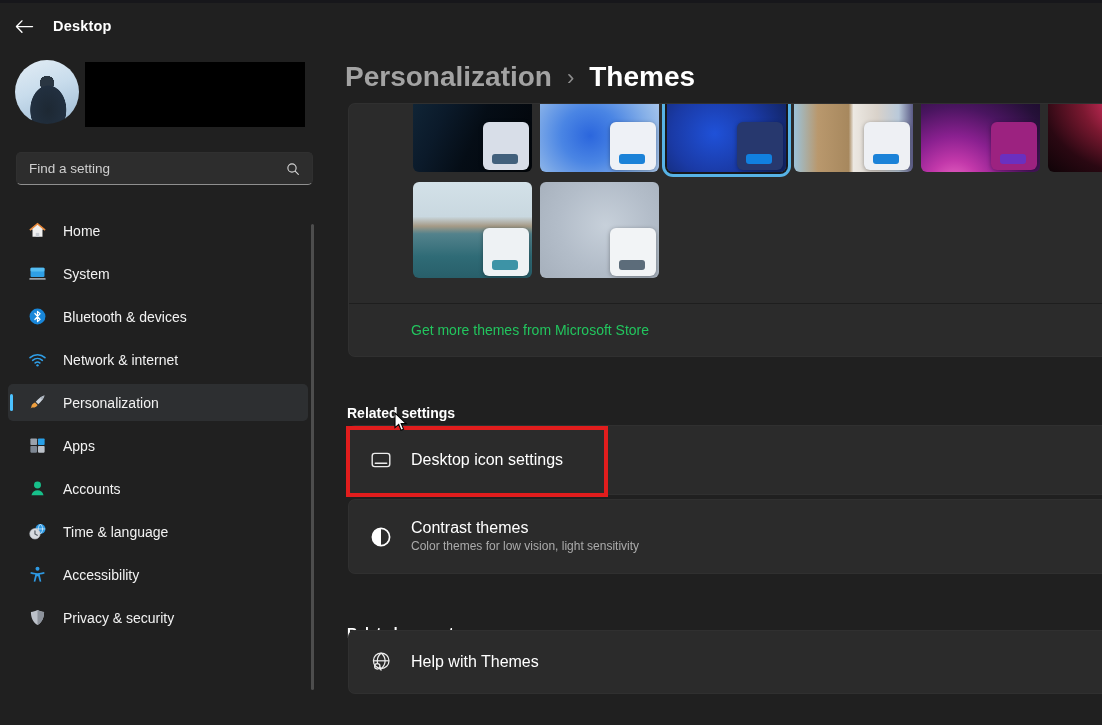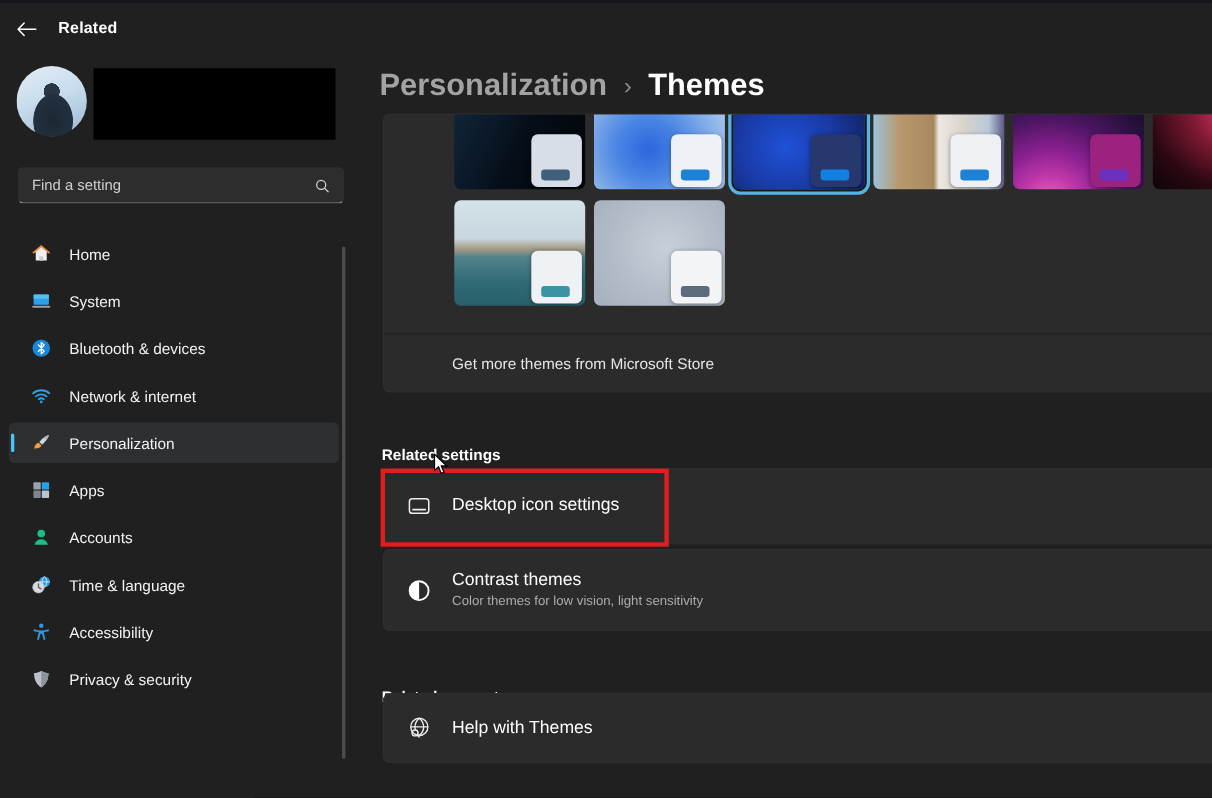--- a/index.html
+++ b/index.html
@@ -56,21 +56,21 @@
     border-radius:7px 0 0 7px;}
   .theme-card{top:3px;height:254px;overflow:hidden;}
   .themes-grid{position:absolute;left:64px;top:-28px;width:790px;display:flex;flex-wrap:wrap;column-gap:8px;row-gap:10px;}
   .thumb{width:119px;height:96px;border-radius:6px;overflow:hidden;position:relative;cursor:pointer;flex:none;}
   .thumb.selected{box-shadow:0 0 0 2px #17181c,0 0 0 5px #57b3e6;}
   .mini-card{position:absolute;right:3px;top:48%;width:39%;height:50%;border-radius:6px;
     box-shadow:0 1px 4px rgba(0,0,0,.35);}
   .mini-btn{position:absolute;left:21%;bottom:13%;width:56%;height:21%;border-radius:3px;}
   .store-row{position:absolute;left:0;right:0;bottom:0;height:53px;border-top:1px solid #1e1e1e;
     display:flex;align-items:center;padding-left:62px;cursor:pointer;}
-  .store-row span{font-size:14px;color:#e5e5e5;}
+  .store-row span{font-size:14px;color:#22c55e;}
 
   .section-heading{position:absolute;left:2px;font-size:14px;font-weight:700;color:#fff;}
   .h-related-settings{top:291px;}
   .h-related-support{top:511px;}
 
   .row-card{display:flex;align-items:center;padding-left:20px;cursor:pointer;}
   .row-icon{width:24px;height:24px;flex:none;display:flex;align-items:center;justify-content:center;}
   .row-icon svg{width:24px;height:24px;display:block;}
   .row-text{margin-left:18px;}
   .row-title{font-size:16px;color:#fff;line-height:18px;}
@@ -90,21 +90,21 @@
 <div class="app">
 
   <button class="back-btn">
     <span>
       <svg viewBox="0 0 24 22" fill="none" stroke="#ffffff" stroke-width="1.7" stroke-linecap="round" stroke-linejoin="round">
         <path d="M9.5 3.5 2.8 10.5l6.7 7"></path>
           <path d="M3.4 10.5h19"></path>
       </svg>
     </span>
   </button>
-  <div class="win-title">Related</div>
+  <div class="win-title">Desktop</div>
 
   <div class="avatar"></div>
   <div class="redact-box"></div>
 
   <div class="search-box">
     <input type="text" placeholder="Find a setting" style="">
     <span class="search-ic">
       <svg viewBox="0 0 24 24" fill="none" stroke="#d4d4d4" stroke-width="1.7">
         <circle cx="10.5" cy="10.5" r="6.2"></circle>
           <path d="M15.3 15.3 20 20" stroke-linecap="round"></path>

